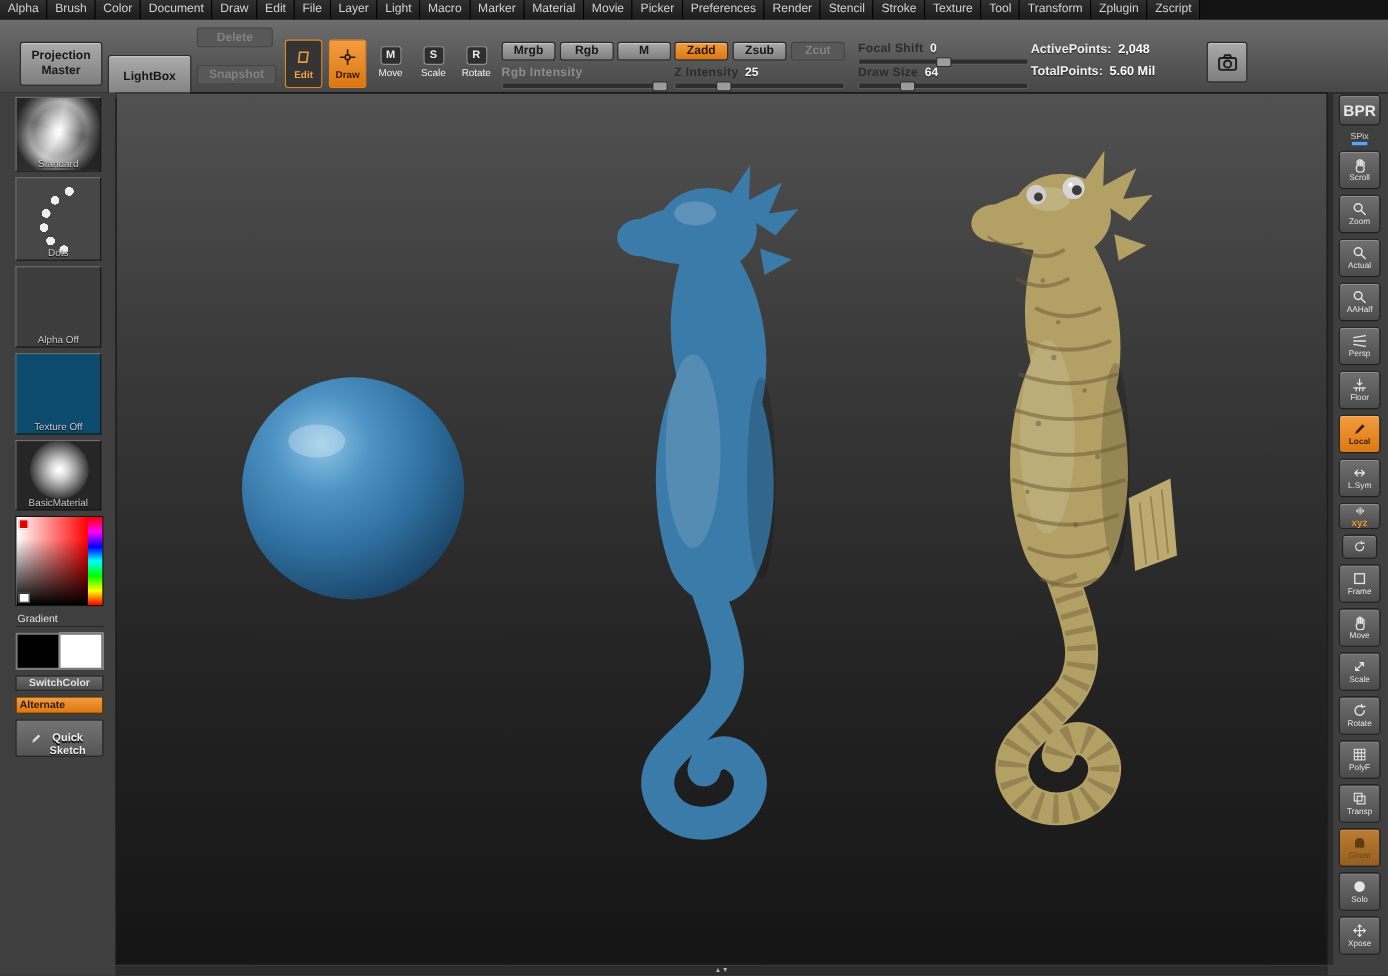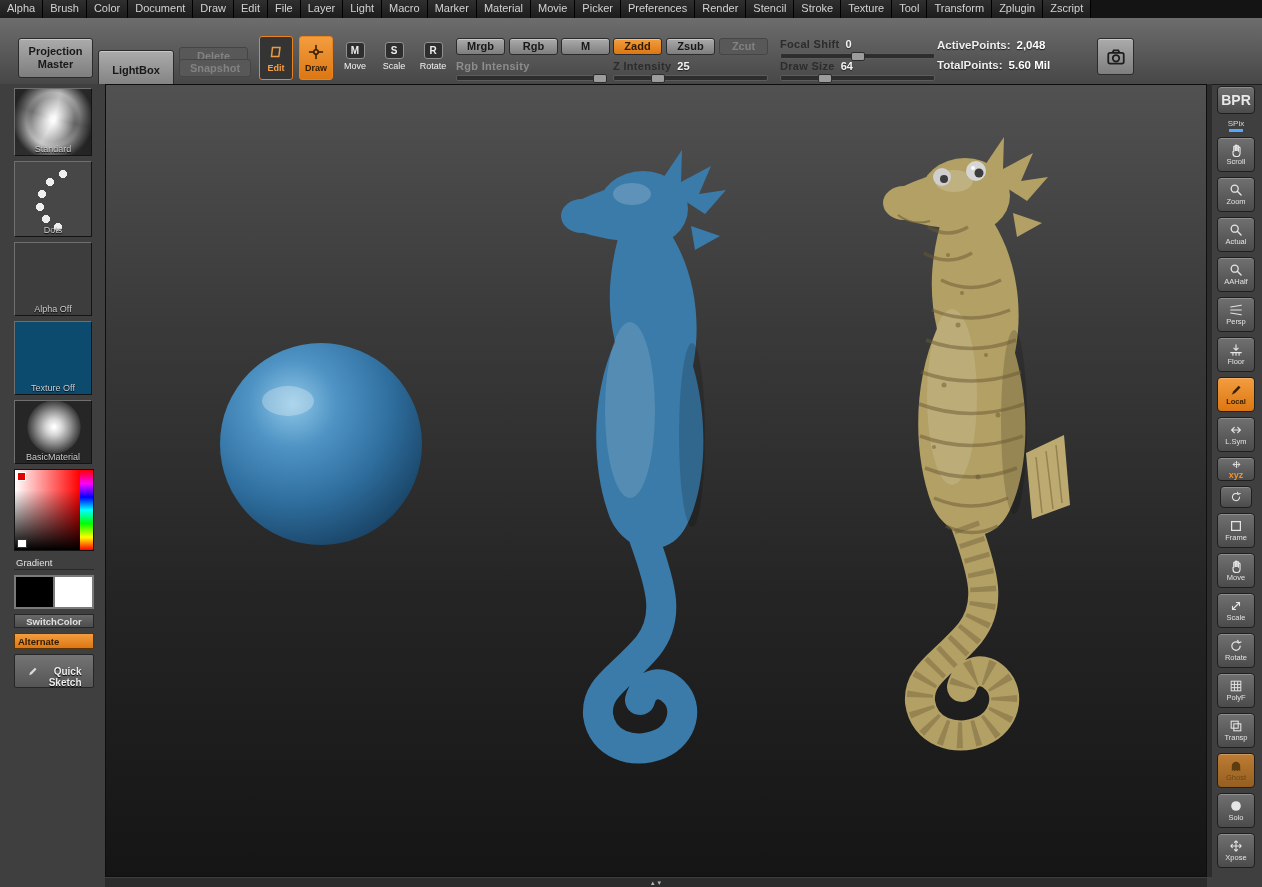--- a/index.html
+++ b/index.html
@@ -73,21 +73,21 @@
   .bar{width:80px;height:14px;box-sizing:border-box;display:flex;align-items:center;font-size:9.5px;cursor:pointer;}
   .bar-gradient{color:#e3e3e3;padding-left:2px;background:#3f3f3f;border-bottom:1px solid #2a2a2a;}
   .swrow{display:flex;width:80px;}
   .swb{width:38px;height:30px;background:#000;border:2px solid #7a7a7a;border-right:1px solid #7a7a7a;cursor:pointer;}
   .sww{width:38px;height:30px;background:#fff;border:2px solid #7a7a7a;border-left:1px solid #7a7a7a;cursor:pointer;}
   .bar-switch{background:linear-gradient(#696969,#4d4d4d);border:1px solid #262626;color:#e0e0e0;justify-content:center;font-weight:bold;}
   .bar-alt{background:linear-gradient(#f39d40,#dc7712);border:1px solid #5d3400;color:#2d1a05;font-weight:bold;padding-left:3px;height:16px;}
   .qsketch{width:78px;height:32px;background:linear-gradient(#747474,#555555);border:1px solid #262626;border-radius:2px;
            display:flex;align-items:center;justify-content:center;gap:3px;cursor:pointer;
            font-size:10px;font-weight:bold;color:#ededed;text-shadow:0 1px 1px #000;}
-  .qsketch span{width:40px;text-align:right;line-height:1.1;margin-top:11px;}
+  .qsketch span{width:40px;text-align:center;line-height:1.1;margin-top:11px;}
 
   
   .canvas{position:absolute;left:105px;top:84px;width:1102px;height:793px;box-sizing:border-box;
           background:linear-gradient(180deg,#515151 0%,#3a3a3a 30%,#242424 65%,#151515 100%);
           border:1px solid #0e0e0e;cursor:crosshair;}
   .canvas svg{position:absolute;left:0;top:0;}
   .vscroll{position:absolute;left:1207px;top:84px;width:5px;height:793px;background:#2c2c2c;cursor:pointer;}
   .hscroll{position:absolute;left:105px;top:878px;width:1102px;height:9px;background:#2c2c2c;
            display:flex;align-items:center;justify-content:center;gap:3px;cursor:pointer;}
   .hscroll span{font-size:7px;color:#b5b5b5;line-height:1;}
@@ -213,21 +213,21 @@
     <span class="menu-item">Texture</span>
     <span class="menu-item">Tool</span>
     <span class="menu-item">Transform</span>
     <span class="menu-item">Zplugin</span>
     <span class="menu-item">Zscript</span>
   </div>
 
   <div class="toolbar">
     <div class="tb btn" style="left:18px;top:20px;width:75px;height:40px;padding:0 4px;">Projection Master</div>
     <div class="tb btn" style="left:98px;top:32px;width:76px;height:40px;">LightBox</div>
-    <div class="tb btn disabled" style="left:179px;top:29px;width:69px;height:18px;">Delete</div>
+    <div class="tb btn disabled" style="left:179px;top:7px;width:69px;height:18px;">Delete</div>
     <div class="tb btn disabled" style="left:179px;top:41px;width:72px;height:18px;">Snapshot</div>
 
     <div class="tb editbtn" style="left:259px;top:18px;">
       <svg class="tico" viewBox="0 0 16 16" style="color:#f09a3e">
           <use href="#i-editpoly"></use>
         </svg>
       <span class="lbl">Edit</span>
     </div>
     <div class="tb editbtn filled" style="left:299px;top:18px;">
       <svg class="tico" viewBox="0 0 16 16" style="color:#2f1a00">

